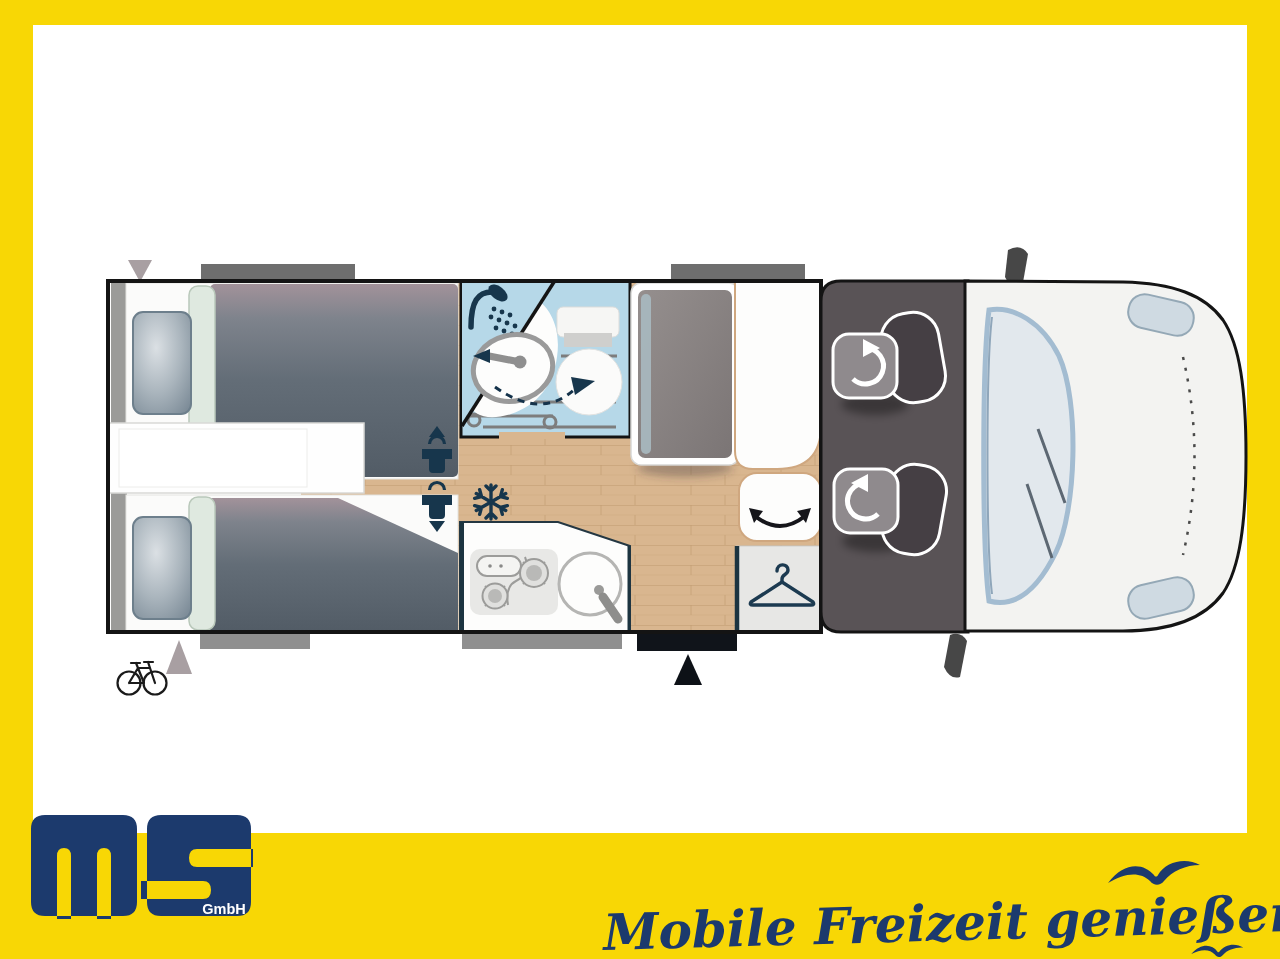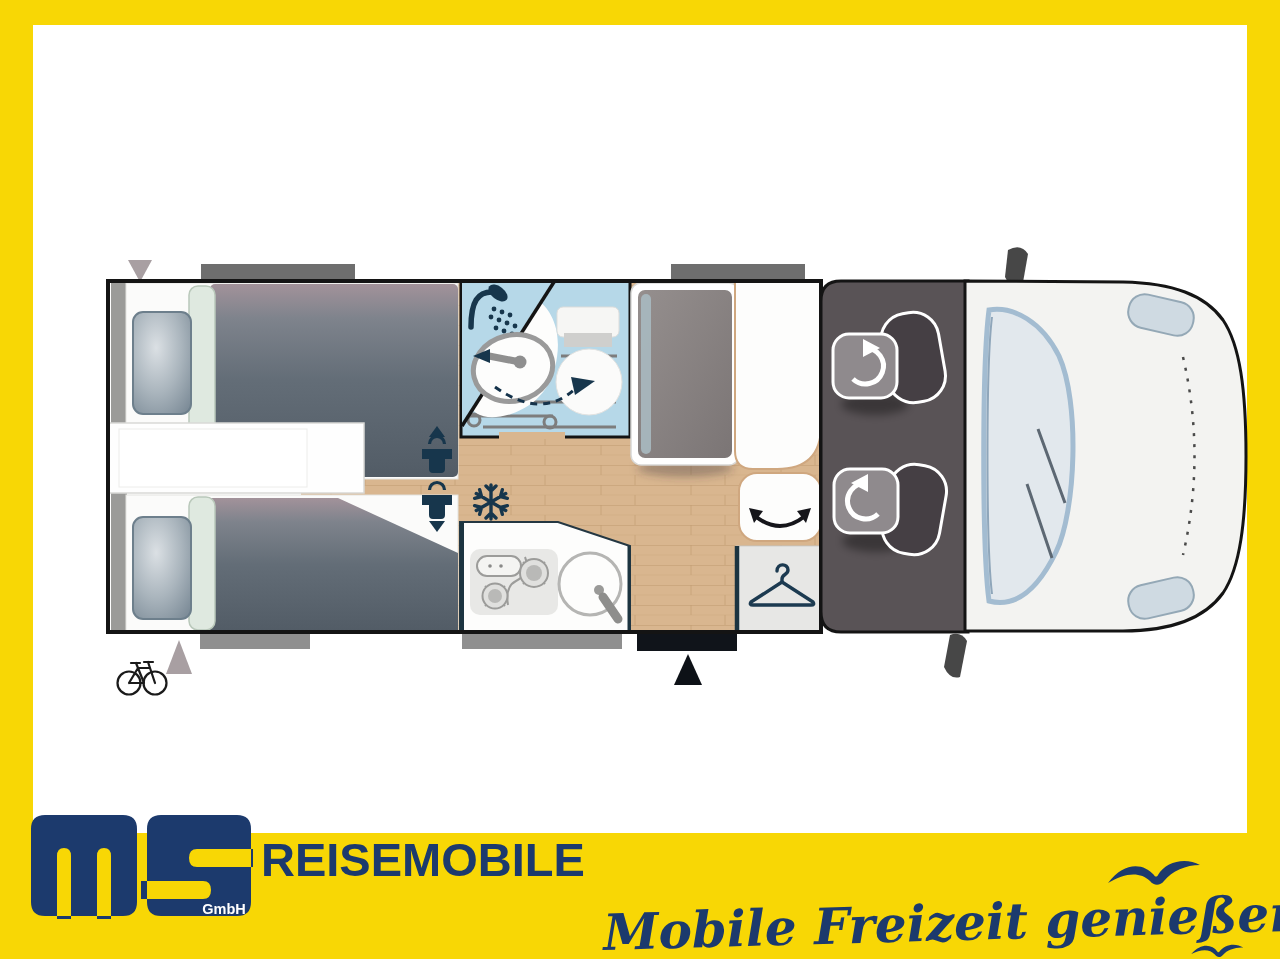--- a/index.html
+++ b/index.html
@@ -256,20 +256,19 @@
     <span class="sr">ms</span>
     <svg class="logo" width="222" height="104" viewBox="0 0 222 104" xmlns="http://www.w3.org/2000/svg">
       <path fill="#1C3A6D" fill-rule="evenodd" d="M14,0 H92 Q106,0 106,14 V87 Q106,101 92,101 H14 Q0,101 0,87 V14 Q0,0 14,0 Z
            M26,41 Q26,33 33,33 Q40,33 40,41 V104 H26 Z
            M66,41 Q66,33 73,33 Q80,33 80,41 V104 H66 Z"></path>
       <path fill="#1C3A6D" fill-rule="evenodd" d="M130,0 H206 Q220,0 220,14 V87 Q220,101 206,101 H130 Q116,101 116,87 V14 Q116,0 130,0 Z
            M166,34 H226 V52 H166 Q158,52 158,43 Q158,34 166,34 Z
            M110,66 H172 Q180,66 180,75 Q180,84 172,84 H110 Z"></path>
       <text x="193" y="99" text-anchor="middle" fill="#ffffff" font-family="Liberation Sans, sans-serif" font-size="14.5" font-weight="bold">GmbH</text>
     </svg>
-    <div class="wordmark">REISEMOBILE</div>
     <div class="tagline">Mobile Freizeit genießen.</div>
     <svg class="birds" width="170" height="106" viewBox="0 0 170 106" xmlns="http://www.w3.org/2000/svg">
       <path fill="#1C3A6D" d="M8,30 C24,8 44,10 54,22 C55,24 57,24 58,22 C66,8 86,4 100,12 C86,12 72,18 64,28 C60,33 54,33 50,28 C40,18 24,20 8,30 Z"></path>
       <path fill="#1C3A6D" transform="translate(88,84) scale(0.56) rotate(4)" d="M8,30 C24,8 44,10 54,22 C55,24 57,24 58,22 C66,8 86,4 100,12 C86,12 72,18 64,28 C60,33 54,33 50,28 C40,18 24,20 8,30 Z"></path>
     </svg>
   </div>
 </div>
 
 </body></html>

